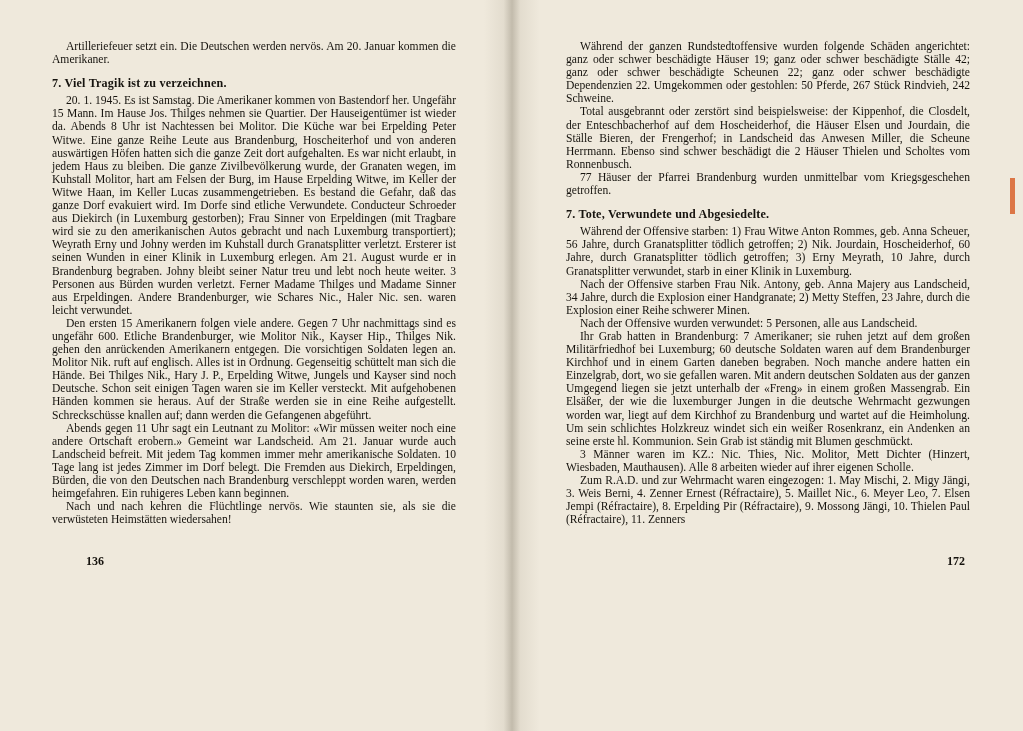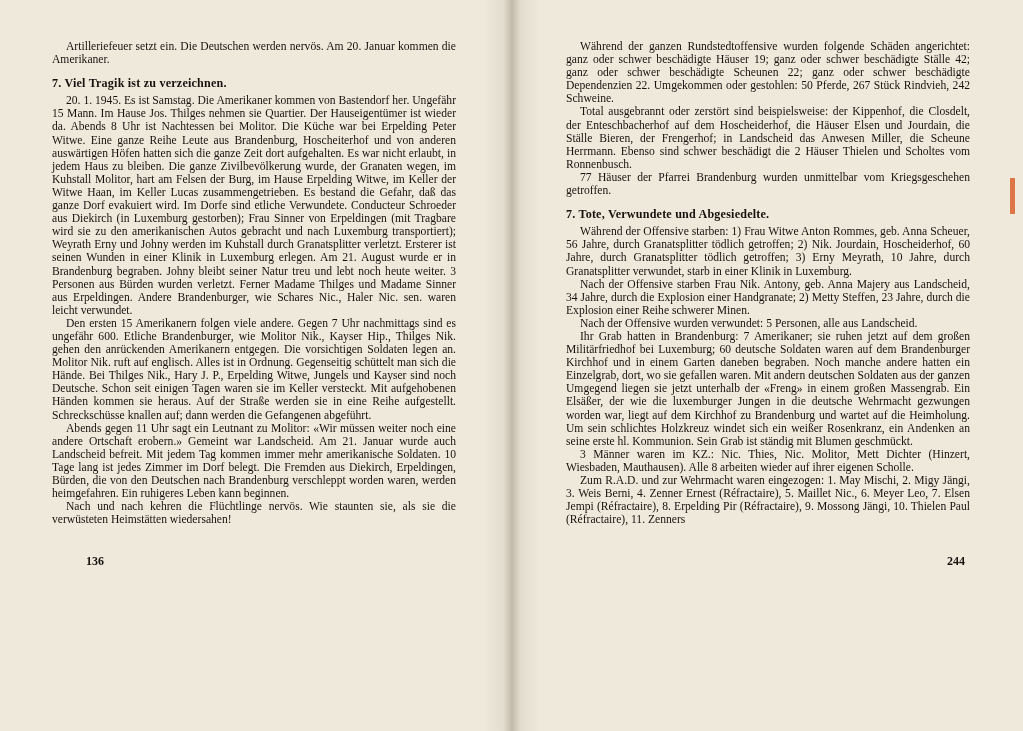--- a/index.html
+++ b/index.html
@@ -112,15 +112,15 @@
     <h2 class="section">7. Tote, Verwundete und Abgesiedelte.</h2>
     <p>Während der Offensive starben: 1) Frau Witwe Anton Rommes, geb. Anna Scheuer, 56 Jahre, durch Granatsplitter tödlich getroffen; 2) Nik. Jourdain, Hoscheiderhof, 60 Jahre, durch Granatsplitter tödlich getroffen; 3) Erny Meyrath, 10 Jahre, durch Granatsplitter verwundet, starb in einer Klinik in Luxemburg.</p>
     <p>Nach der Offensive starben Frau Nik. Antony, geb. Anna Majery aus Landscheid, 34 Jahre, durch die Explosion einer Handgranate; 2) Metty Steffen, 23 Jahre, durch die Explosion einer Reihe schwerer Minen.</p>
     <p>Nach der Offensive wurden verwundet: 5 Personen, alle aus Landscheid.</p>
     <p>Ihr Grab hatten in Brandenburg: 7 Amerikaner; sie ruhen jetzt auf dem großen Militärfriedhof bei Luxemburg; 60 deutsche Soldaten waren auf dem Brandenburger Kirchhof und in einem Garten daneben begraben. Noch manche andere hatten ein Einzelgrab, dort, wo sie gefallen waren. Mit andern deutschen Soldaten aus der ganzen Umgegend liegen sie jetzt unterhalb der «Freng» in einem großen Massengrab. Ein Elsäßer, der wie die luxemburger Jungen in die deutsche Wehrmacht gezwungen worden war, liegt auf dem Kirchhof zu Brandenburg und wartet auf die Heimholung. Um sein schlichtes Holzkreuz windet sich ein weißer Rosenkranz, ein Andenken an seine erste hl. Kommunion. Sein Grab ist ständig mit Blumen geschmückt.</p>
     <p>3 Männer waren im KZ.: Nic. Thies, Nic. Molitor, Mett Dichter (Hinzert, Wiesbaden, Mauthausen). Alle 8 arbeiten wieder auf ihrer eigenen Scholle.</p>
     <p>Zum R.A.D. und zur Wehrmacht waren eingezogen: 1. May Mischi, 2. Migy Jängi, 3. Weis Berni, 4. Zenner Ernest (Réfractaire), 5. Maillet Nic., 6. Meyer Leo, 7. Elsen Jempi (Réfractaire), 8. Erpelding Pir (Réfractaire), 9. Mossong Jängi, 10. Thielen Paul (Réfractaire), 11. Zenners</p>
   </div>
 
   <div class="folio folio-left">136</div>
-  <div class="folio folio-right">244</div>
+  <div class="folio folio-right">172</div>
 
 </div>
 
 </body></html>

